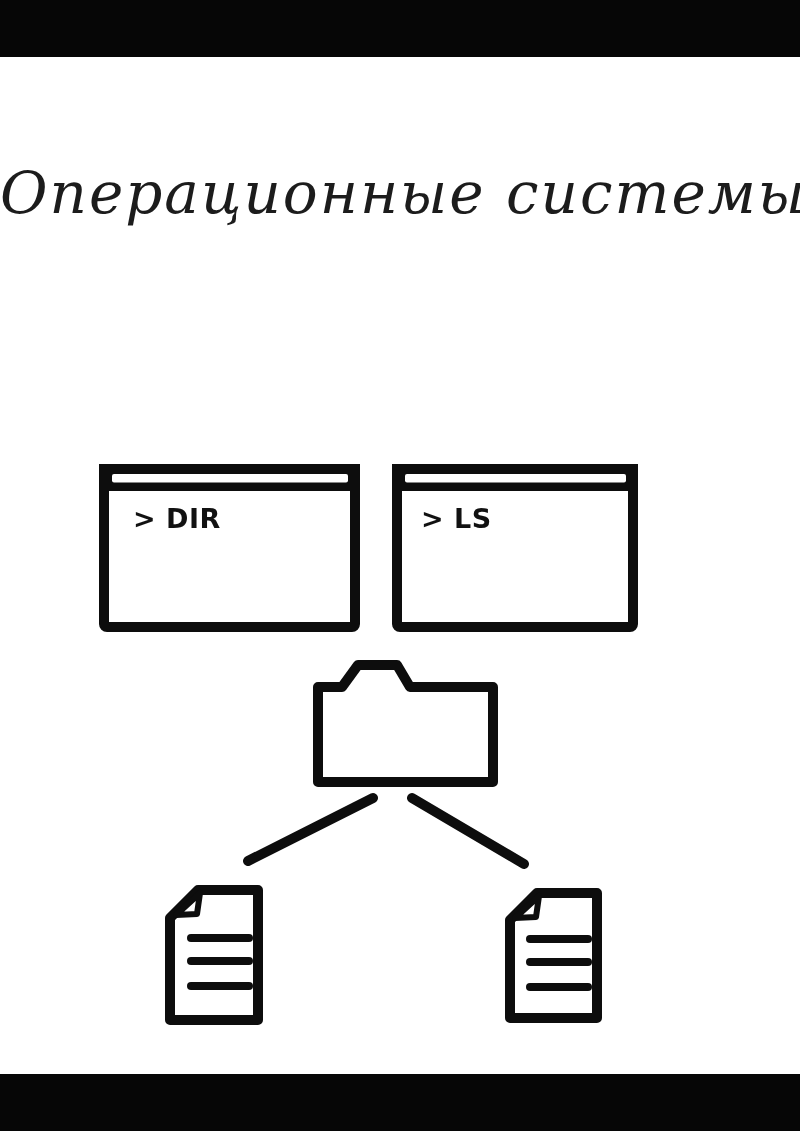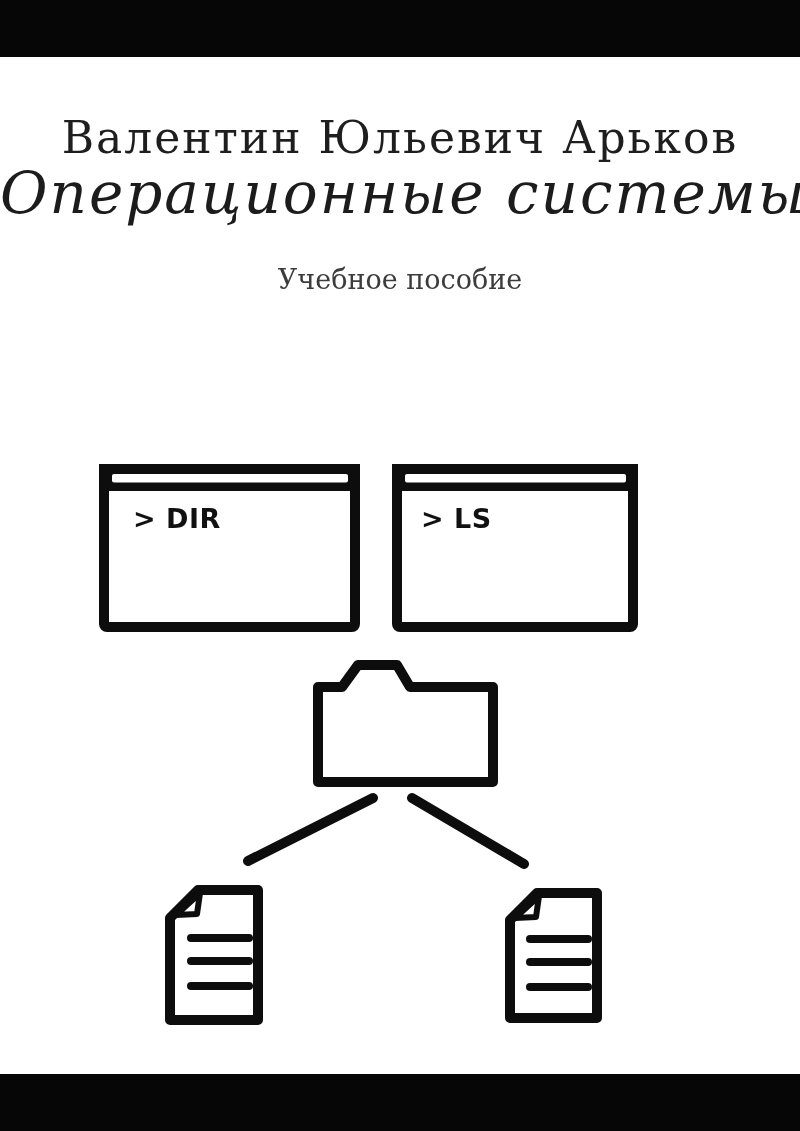--- a/index.html
+++ b/index.html
@@ -103,25 +103,23 @@
     letter-spacing: 0.5px;
   }
 </style>
 </head>
 <body>
 
 <div class="page">
 
   <div class="band band-top"></div>
 
-  <div class="author">Валентин Юльевич Арьков</div>
 
   <h1 class="title">Операционные системы</h1>
 
-  <div class="subtitle">Учебное пособие</div>
 
   <svg class="diagram" viewBox="0 0 800 1131" xmlns="http://www.w3.org/2000/svg" aria-hidden="true">
 
     <g>
       <rect class="outline" x="104" y="469" width="251" height="158" rx="3"></rect>
       <rect class="hdrfill" x="99" y="464" width="261" height="27"></rect>
       <rect class="slot" x="112" y="474" width="236" height="8.5" rx="2"></rect>
       <text class="cmd" x="133" y="528">&gt; DIR</text>
     </g>
 

